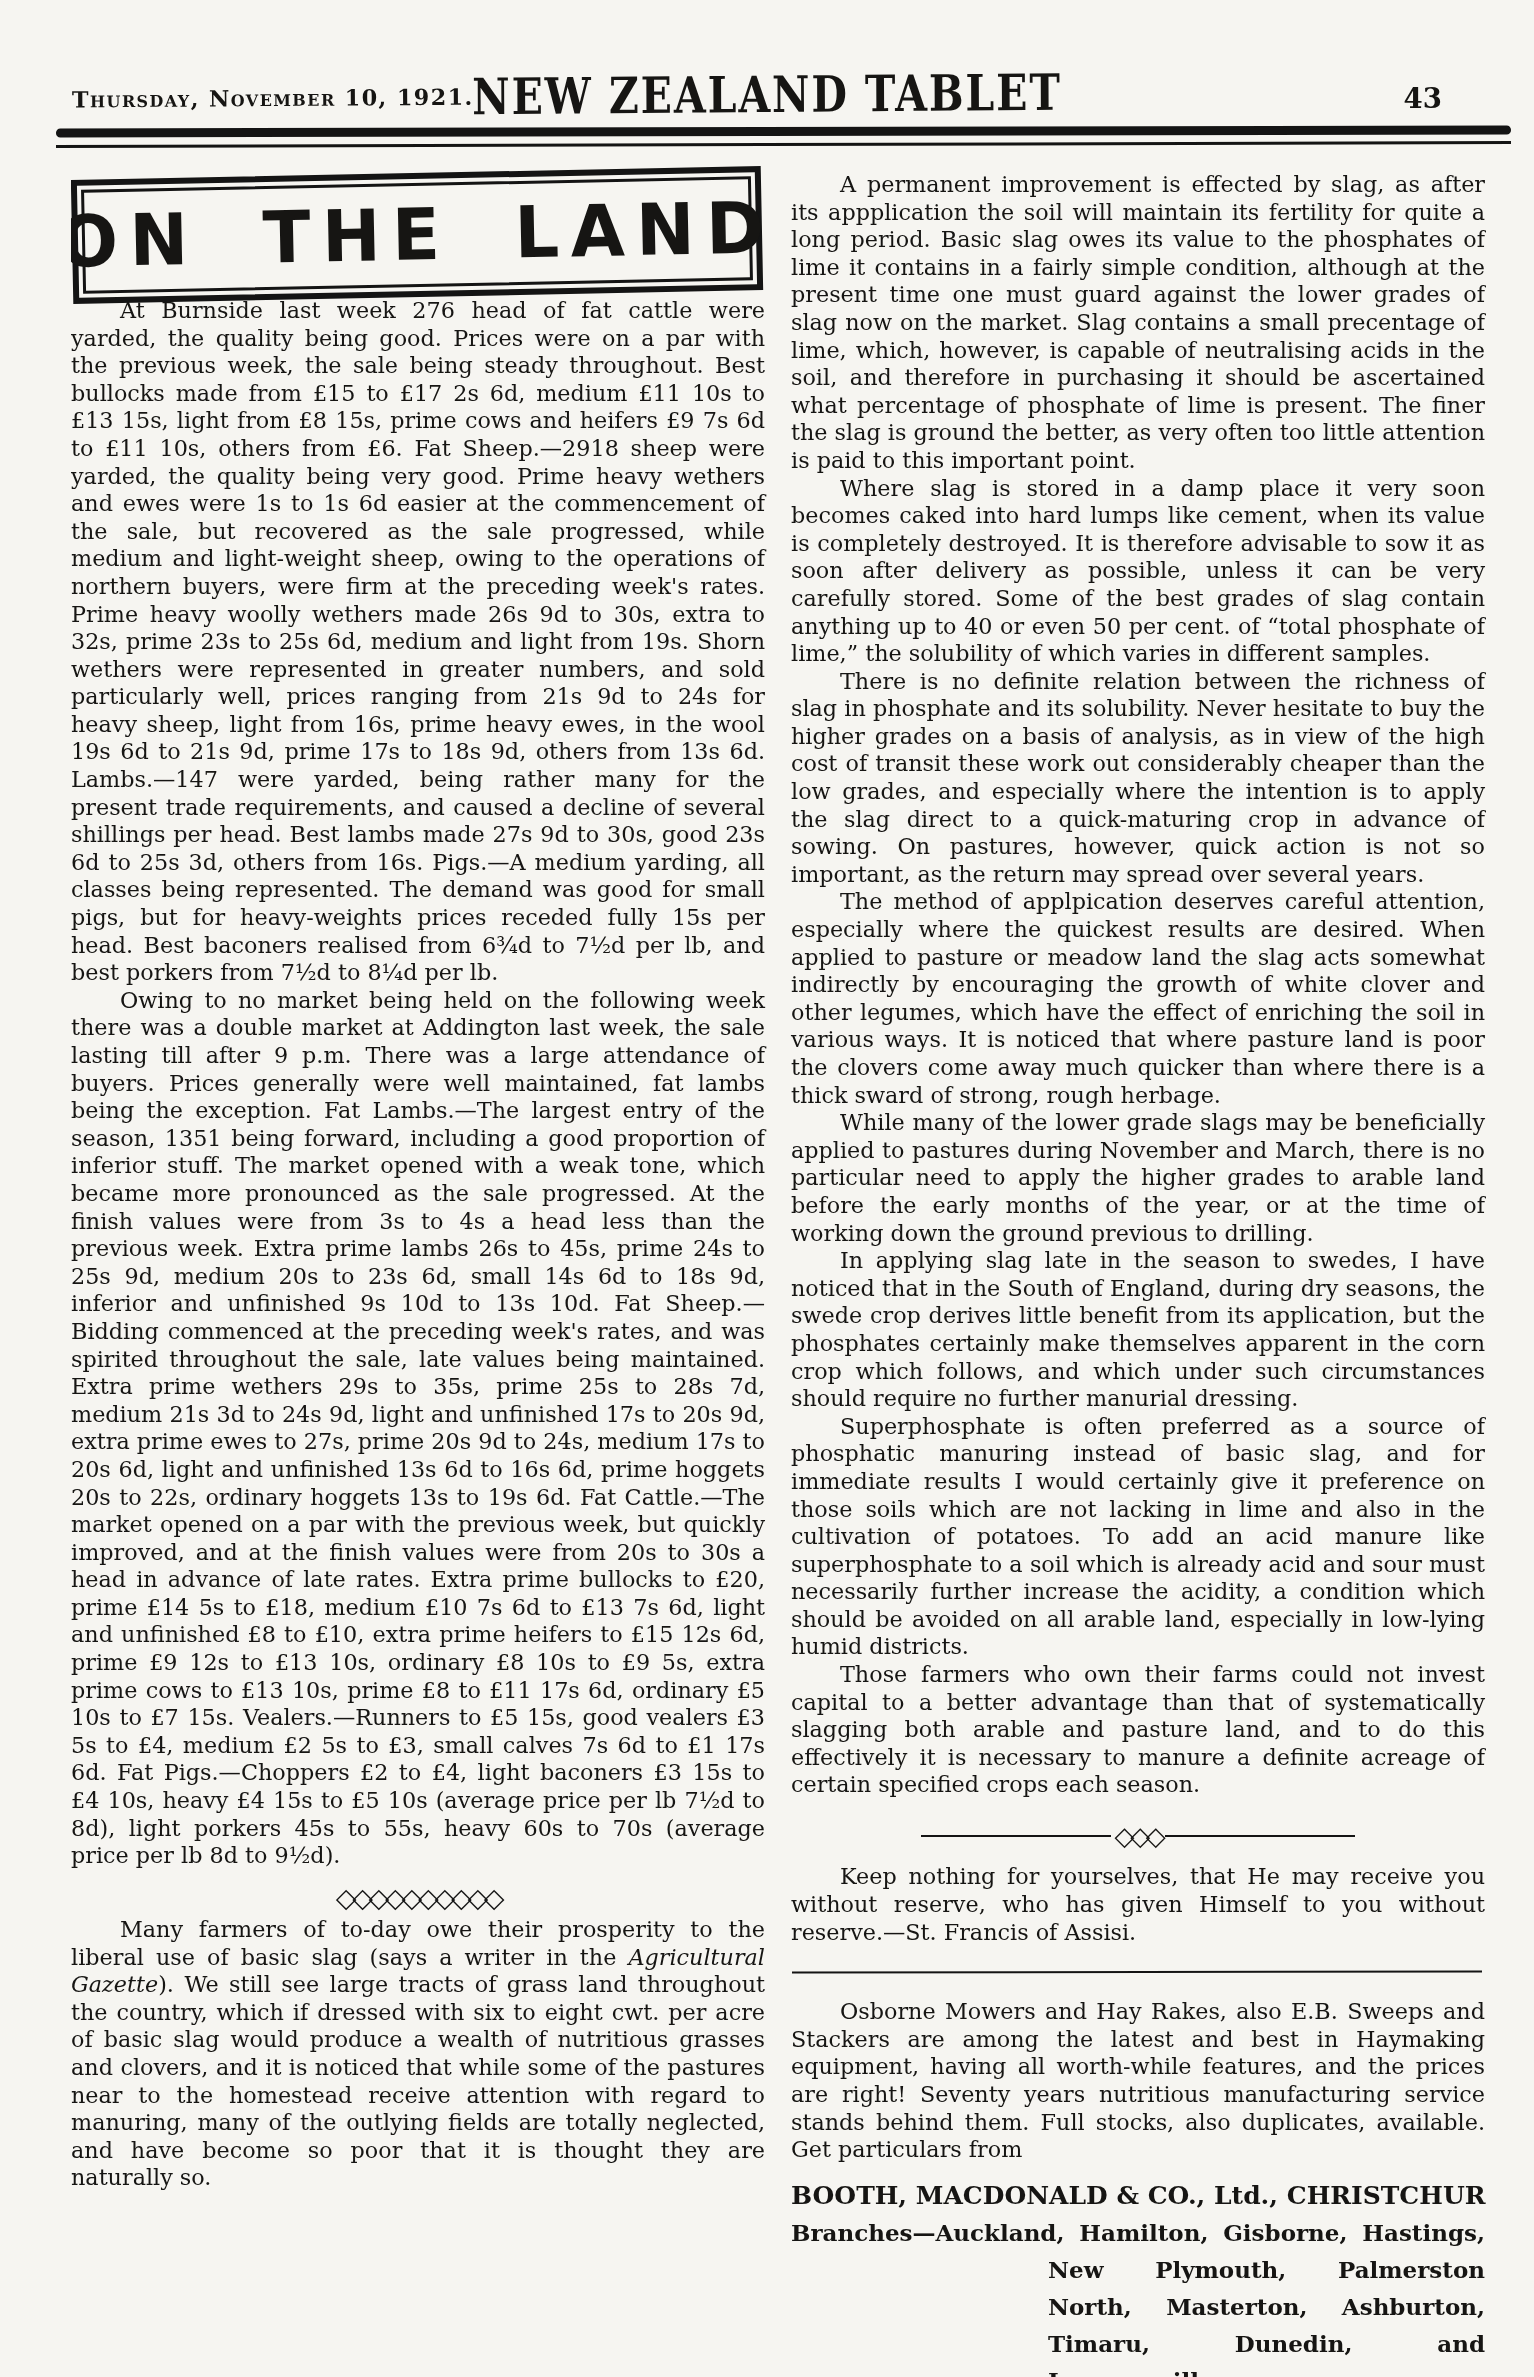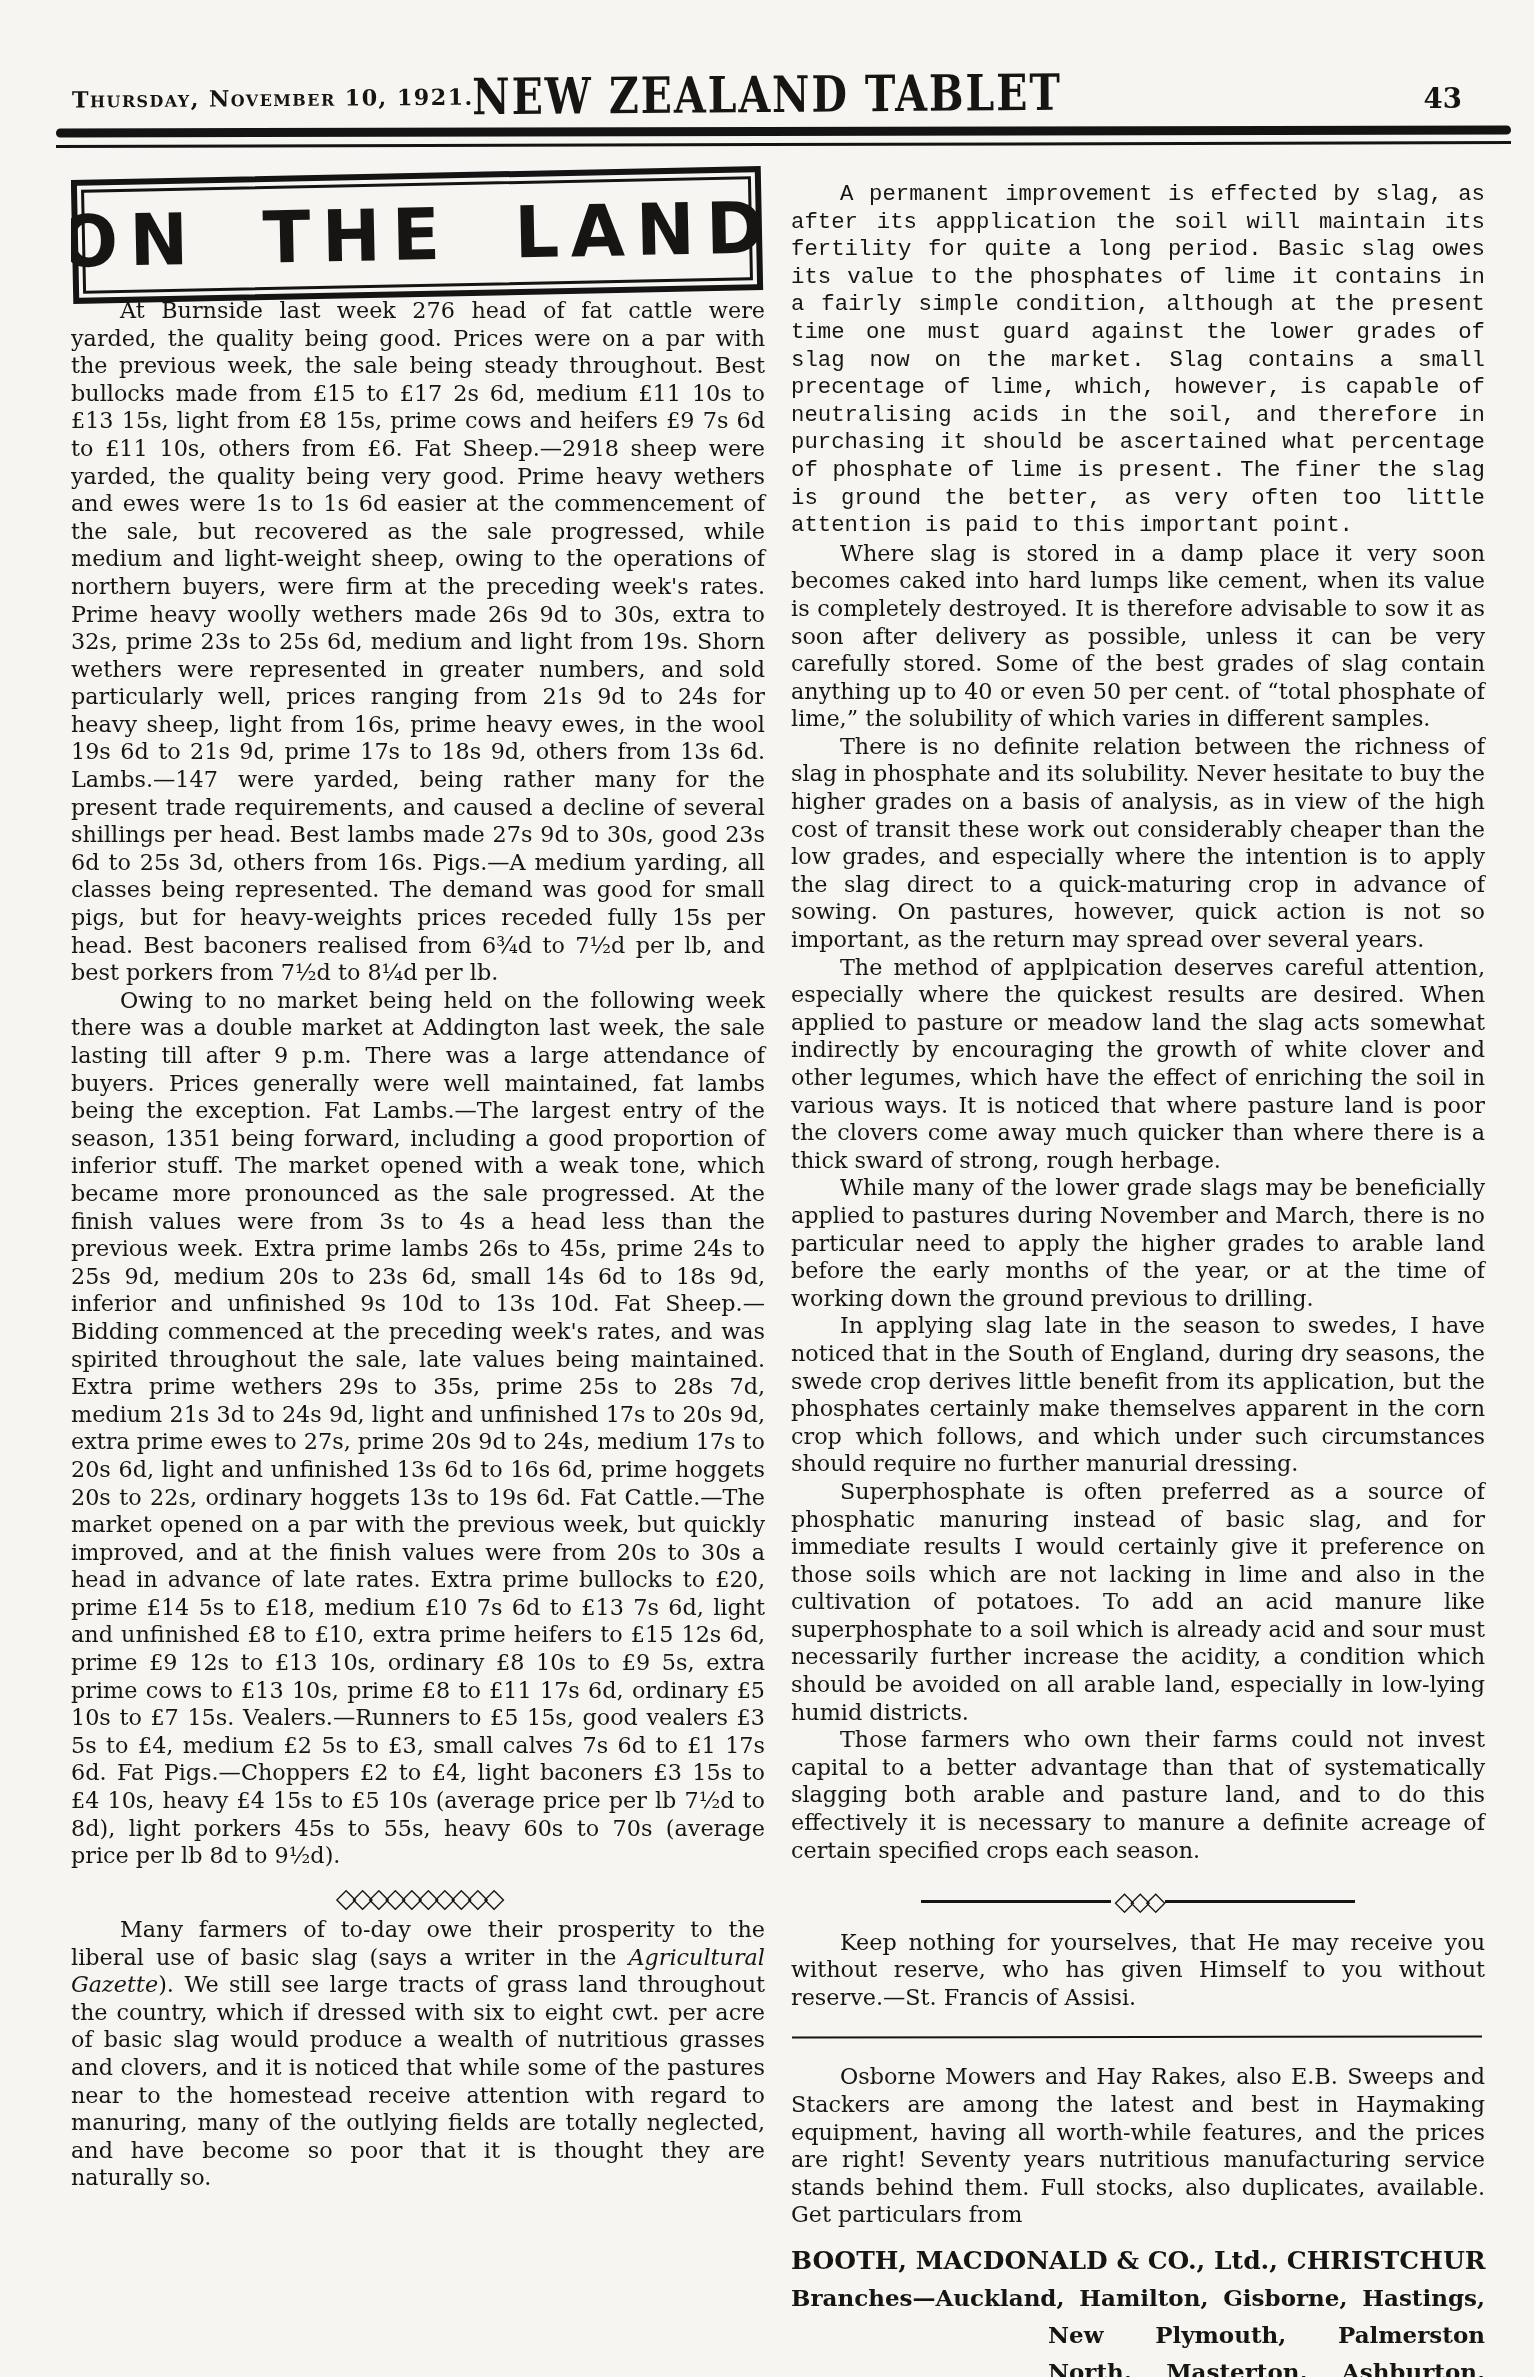--- a/index.html
+++ b/index.html
@@ -18,21 +18,21 @@
     position:absolute;left:72px;top:85px;
     font-size:22.3px;font-weight:600;font-variant:small-caps;letter-spacing:1.4px;
     transform:rotate(-0.4deg);
   }
   .hdr-masthead{
     position:absolute;left:0;right:0;top:71px;text-align:center;
     font-size:41px;font-weight:bold;letter-spacing:1.9px;
     transform:scaleY(1.22) rotate(-0.35deg);transform-origin:center;
   }
   .hdr-pagenum{
-    position:absolute;right:72px;top:82px;
+    position:absolute;right:92px;top:82px;
     font-size:27.6px;font-weight:bold;
   }
   .rule{position:absolute;left:56px;right:23px;background:#141414;}
   .rule-thick{top:127px;height:8.6px;border-radius:4.3px;transform:rotate(-0.12deg);}
   .rule-thin{top:143px;height:3.3px;transform:rotate(-0.15deg);}
   
   .columns{
     position:absolute;left:71px;top:161px;width:1415px;height:2256px;
     display:flex;gap:26px;overflow:hidden;
   }
@@ -58,21 +58,21 @@
   }
   .body-p{
     font-size:22.3px;line-height:27.6px;text-align:justify;text-indent:49px;
     margin:0;
   }
   .ornament{
     text-align:center;font-size:27px;letter-spacing:-4.3px;
     margin:12.4px 0 2.9px 0;color:#141414;
   }
   
-  .right-first{margin-top:20px;font-family:Liberation Mono, monospace;}
+  .right-first{margin-top:10px;}
   .q-divider{
     display:flex;align-items:center;justify-content:center;
     margin:22px 0 12.4px 0;
   }
   .q-divider .dline{height:2.9px;background:#141414;width:190px;}
   .q-divider .ddiamonds{font-size:26px;letter-spacing:-4.3px;padding:0 3.8px;}
   .section-rule{
     border:none;border-top:2.9px solid #141414;margin:25px 2.9px 0 1px;
     transform:rotate(-0.1deg);
   }

